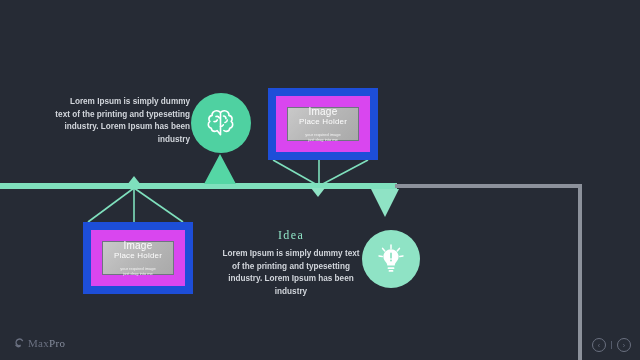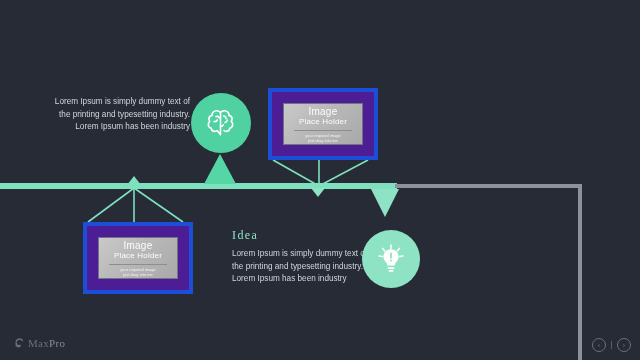--- a/index.html
+++ b/index.html
@@ -64,44 +64,44 @@
     position:absolute;border-radius:50%;
     background:#55d6a5;
     display:flex;align-items:center;justify-content:center;
   }
   .circ-brain{left:191px;top:93px;width:60px;height:60px;background:#4fd1a1;}
   .circ-bulb{left:362px;top:230px;width:58px;height:58px;background:#8fe3c5;}
 
   
   .txt-block{position:absolute;}
   .txt-brain{left:54px;top:96px;width:136px;text-align:right;}
-  .txt-idea{left:232px;top:228px;width:142px;text-align:left;}
+  .txt-idea{left:220px;top:228px;width:142px;text-align:center;}
 
   .heading{
     font-family:"Liberation Serif", serif;
     color:#62d6a6;
     font-size:12px;
     letter-spacing:1.4px;
     margin:0 0 5px 0;
     font-weight:400;
   }
   .heading-idea{color:#8fe3c5;}
   .body{
     color:#d2d6dc;
     font-size:8.2px;
     line-height:12.5px;
     margin:0;
-    font-weight:400;
+    font-weight:700;
   }
 
   
   .ph-frame{
     position:absolute;
-    border:4px solid #1d4ed8;
-    background:#4c1d95;
+    border:8px solid #1d4ed8;
+    background:#d946ef;
     padding:11px;
     box-sizing:border-box;
   }
   .ph-top{left:268px;top:88px;width:110px;height:72px;}
   .ph-bottom{left:83px;top:222px;width:110px;height:72px;}
   .ph-inner{
     width:100%;height:100%;
     background:linear-gradient(135deg,#c9c9c9 0%,#b8b8b8 45%,#a9a9a9 100%);
     border:1px solid #6f7480;
     box-sizing:border-box;

